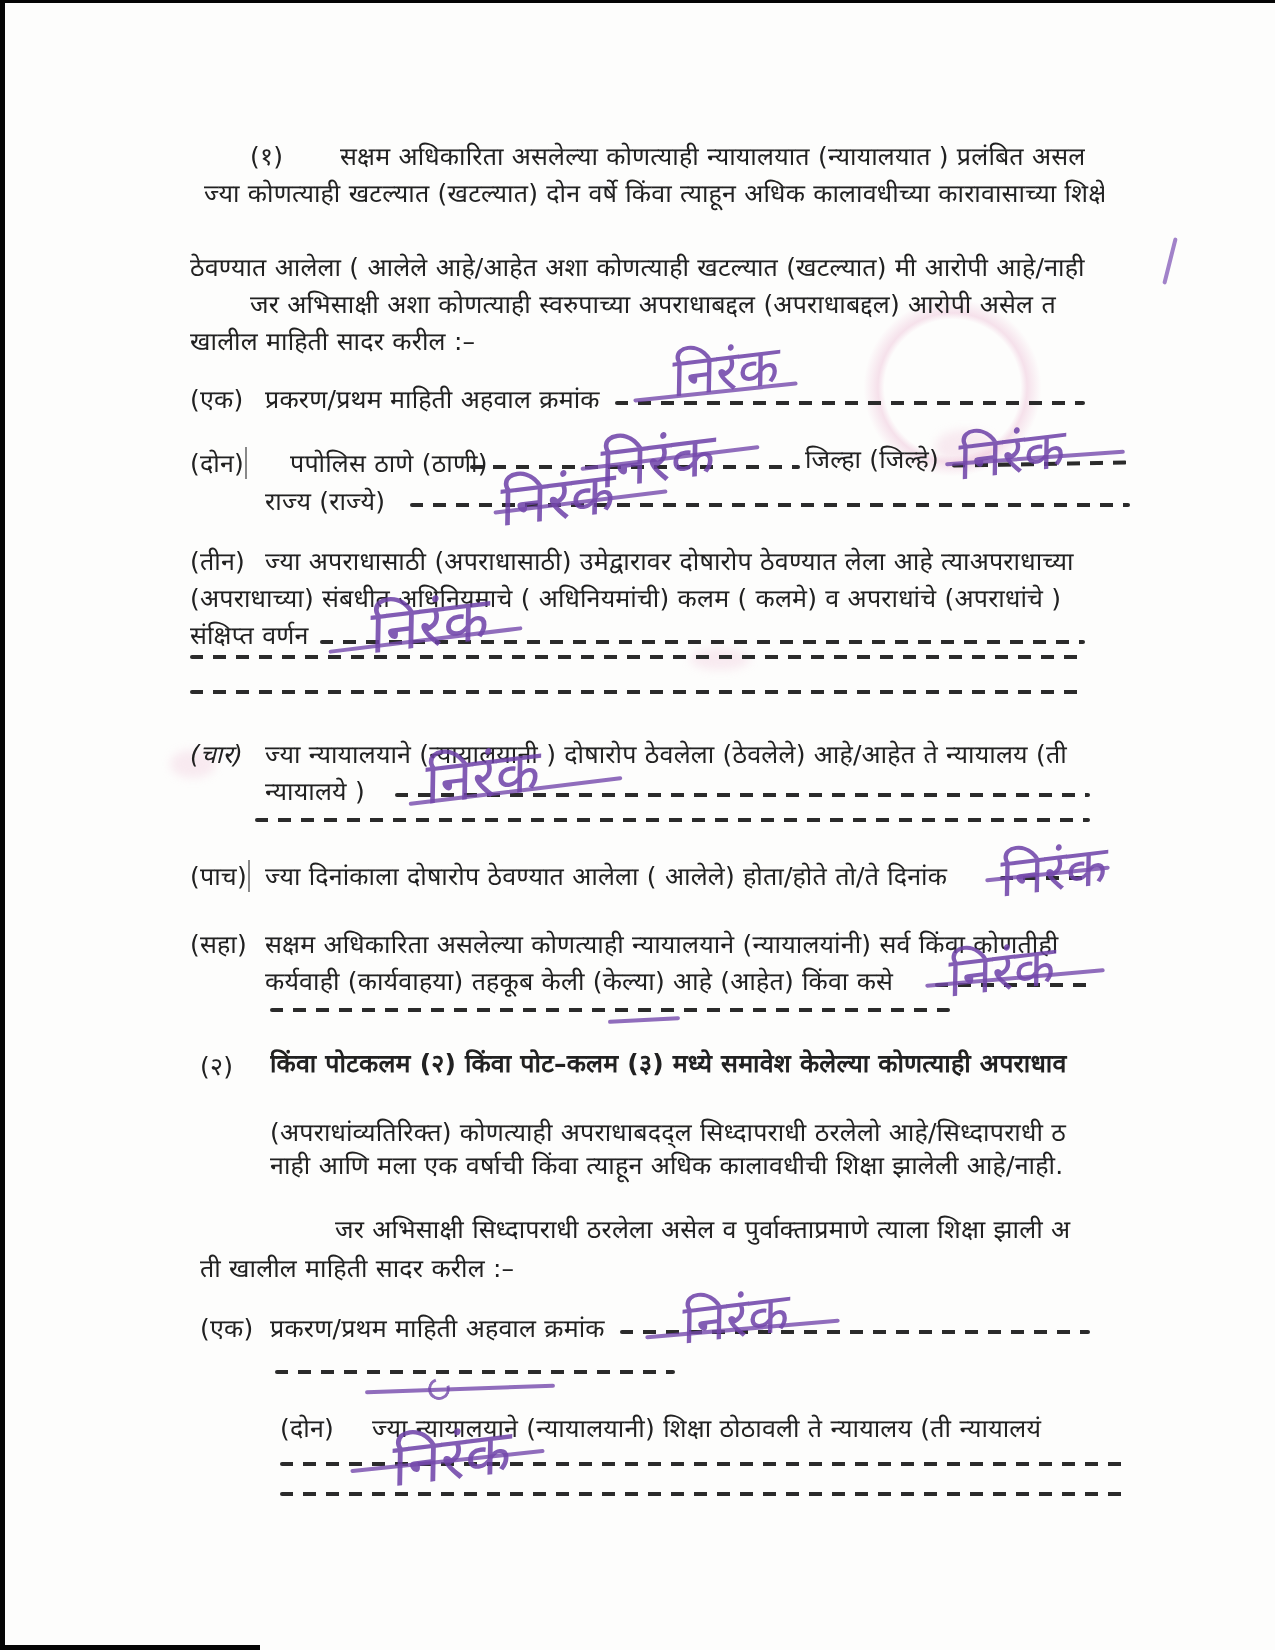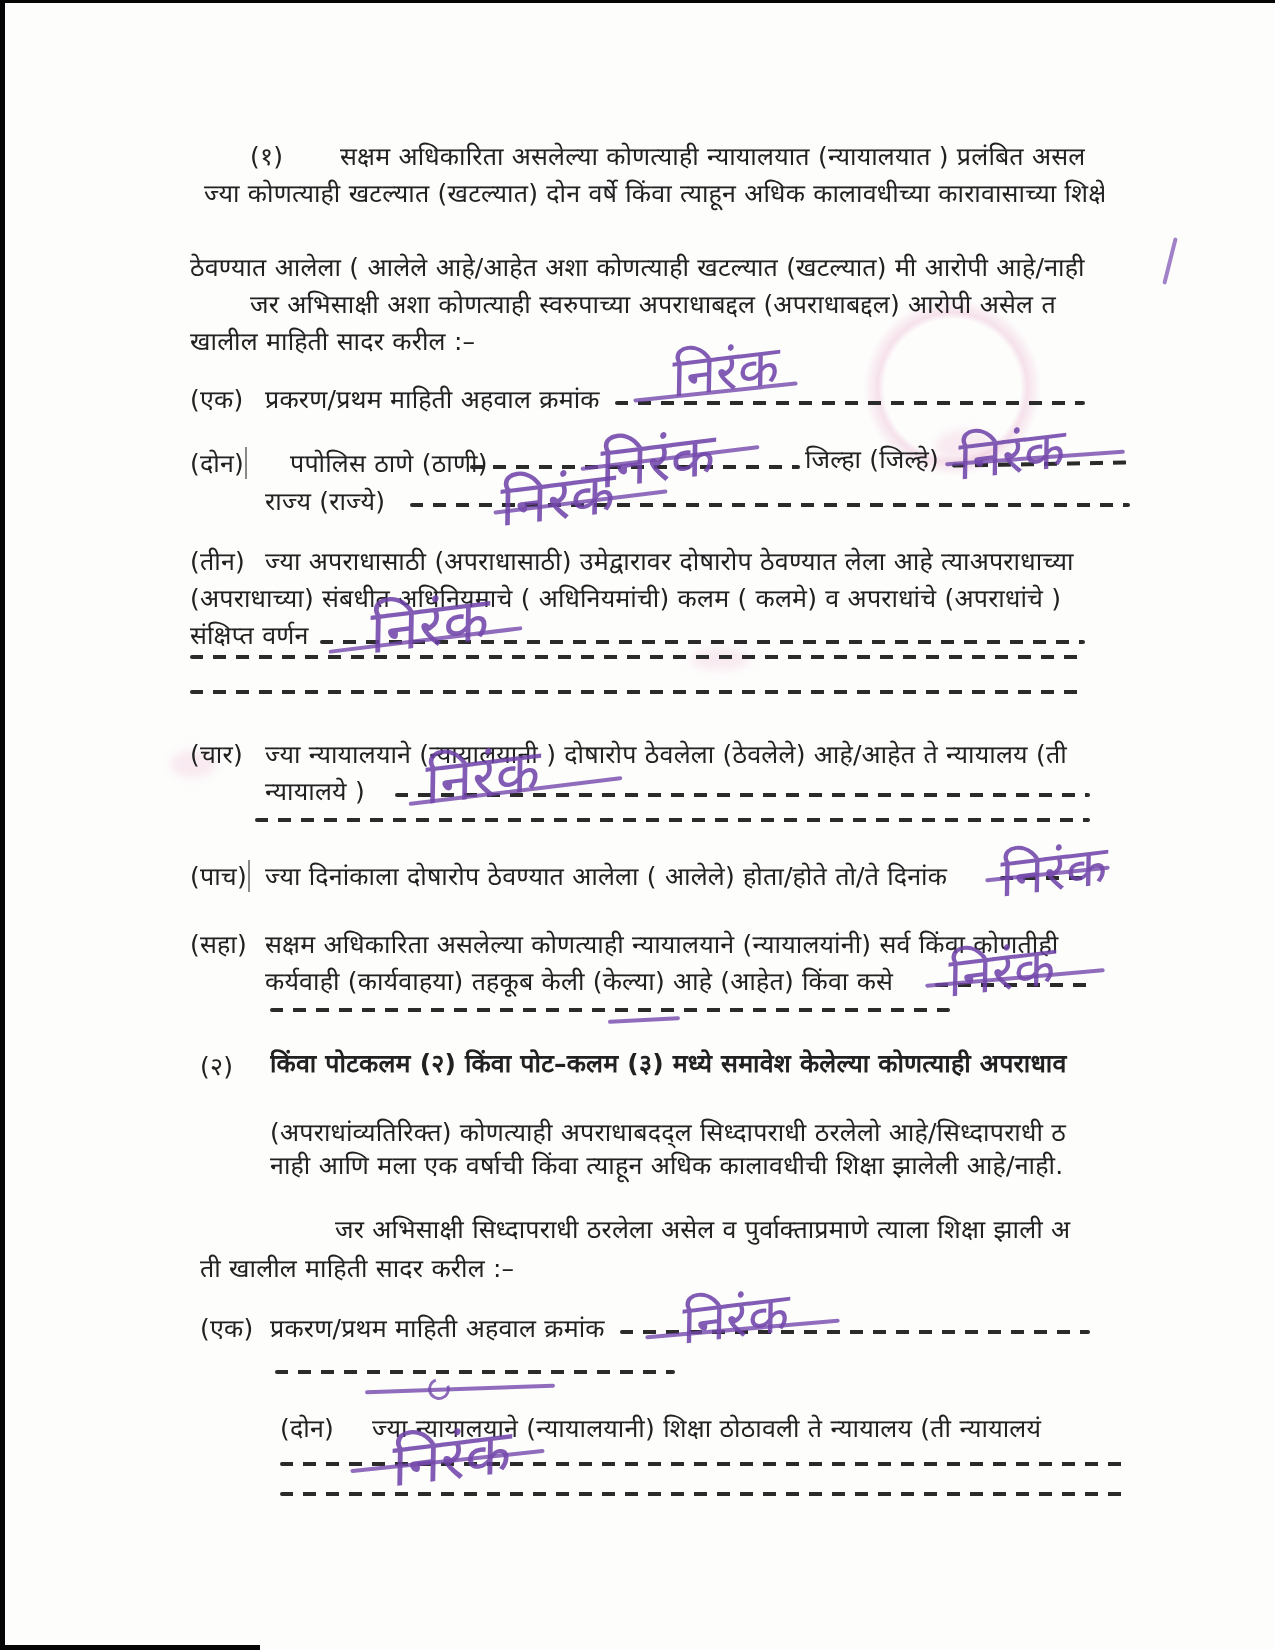--- a/index.html
+++ b/index.html
@@ -102,21 +102,21 @@
   <div class="tl" style="left:190px;top:545px;">(तीन)</div>
   <div class="tl clip" style="left:190px;top:582px;width:900px;">(अपराधाच्या) संबधीत अधिनियमाचे ( अधिनियमांची) कलम  ( कलमे)  व अपराधांचे  (अपराधांचे )</div>
   <div class="tl clip" style="left:265px;top:545px;width:825px;">ज्या अपराधासाठी (अपराधासाठी) उमेद्वारावर दोषारोप ठेवण्यात लेला आहे त्याअपराधाच्या</div>
   <div class="tl" style="left:190px;top:619px;">संक्षिप्त वर्णन</div>
   <div class="dash" style="left:320px;top:640px;width:765px;"></div>
   <div class="hw" style="left:370px;top:595px;font-size:60px;">निरंक</div>
   <div class="hws" style="left:328px;top:638px;width:195px;transform:rotate(-7deg);"></div>
   <div class="dash" style="left:190px;top:655px;width:895px;"></div>
   <div class="dash" style="left:190px;top:690px;width:895px;"></div>
 
-  <div class="tl" style="left:190px;top:738px;">(चार)</div>
+  <div class="tl" style="left:190px;top:738px;font-style:italic;">(चार)</div>
   <div class="tl clip" style="left:265px;top:738px;width:825px;">ज्या न्यायालयाने (न्यायालयानी ) दोषारोप ठेवलेला (ठेवलेले) आहे/आहेत ते न्यायालय (ती</div>
   <div class="tl" style="left:265px;top:775px;">न्यायालये )</div>
   <div class="dash" style="left:395px;top:793px;width:695px;"></div>
   <div class="hw" style="left:425px;top:748px;font-size:58px;">निरंक</div>
   <div class="hws" style="left:408px;top:789px;width:215px;transform:rotate(-7deg);"></div>
   <div class="dash" style="left:255px;top:818px;width:835px;"></div>
 
   <div class="tl" style="left:190px;top:860px;">(पाच)</div>
   <div class="artifact" style="left:248px;top:860px;height:32px;"></div>
   <div class="tl" style="left:265px;top:860px;">ज्या दिनांकाला दोषारोप ठेवण्यात  आलेला ( आलेले) होता/होते  तो/ते दिनांक</div>

